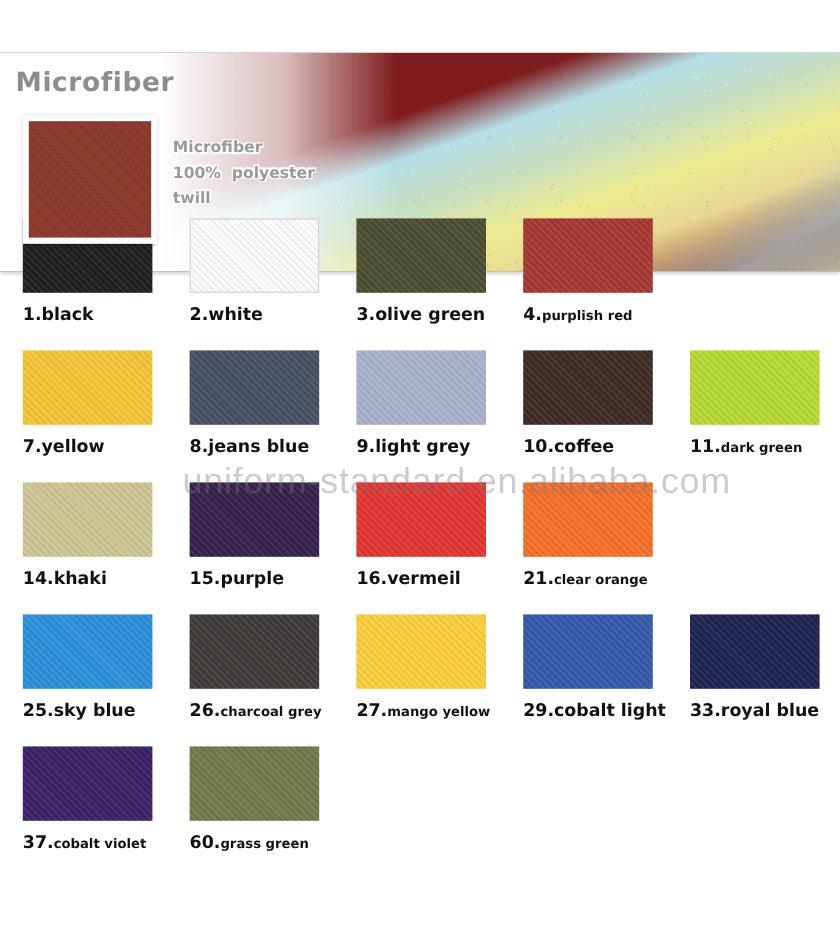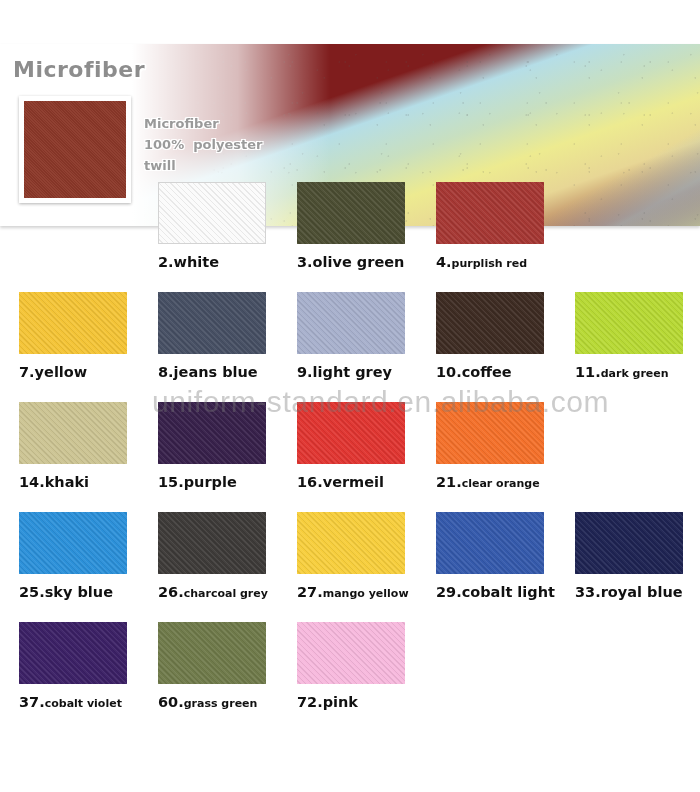--- a/index.html
+++ b/index.html
@@ -264,20 +264,24 @@
 
   <div class="sample-desc">
     <div>Microfiber</div>
     <div>100%  polyester</div>
     <div>twill</div>
   </div>
 </div>
 
 <div class="grid">
     <div class="row">
+      <div class="cell c0">
+        <div class="swatch" style="background-color: rgb(29, 31, 32);"></div>
+        <div class="label big"><span class="num">1.</span><span class="nm">black</span></div>
+      </div>
       <div class="cell c1">
         <div class="swatch bordered" style="background-color: rgb(251, 251, 251);"></div>
         <div class="label big"><span class="num">2.</span><span class="nm">white</span></div>
       </div>
       <div class="cell c2">
         <div class="swatch" style="background-color: rgb(75, 77, 50);"></div>
         <div class="label big"><span class="num">3.</span><span class="nm">olive  green</span></div>
       </div>
       <div class="cell c3">
         <div class="swatch" style="background-color: rgb(165, 55, 51);"></div>
@@ -348,20 +352,16 @@
     </div>
     <div class="row">
       <div class="cell c0">
         <div class="swatch" style="background-color: rgb(59, 32, 101);"></div>
         <div class="label small"><span class="num">37.</span><span class="nm">cobalt  violet</span></div>
       </div>
       <div class="cell c1">
         <div class="swatch" style="background-color: rgb(111, 122, 74);"></div>
         <div class="label small"><span class="num">60.</span><span class="nm">grass  green</span></div>
       </div>
-      <div class="cell c2">
-        <div class="swatch" style="background-color: rgb(247, 185, 221);"></div>
-        <div class="label big"><span class="num">72.</span><span class="nm">pink</span></div>
-      </div>
     </div>
   </div>
 
 <div class="watermark">uniform-standard.en.alibaba.com</div>
 
 </body></html>

